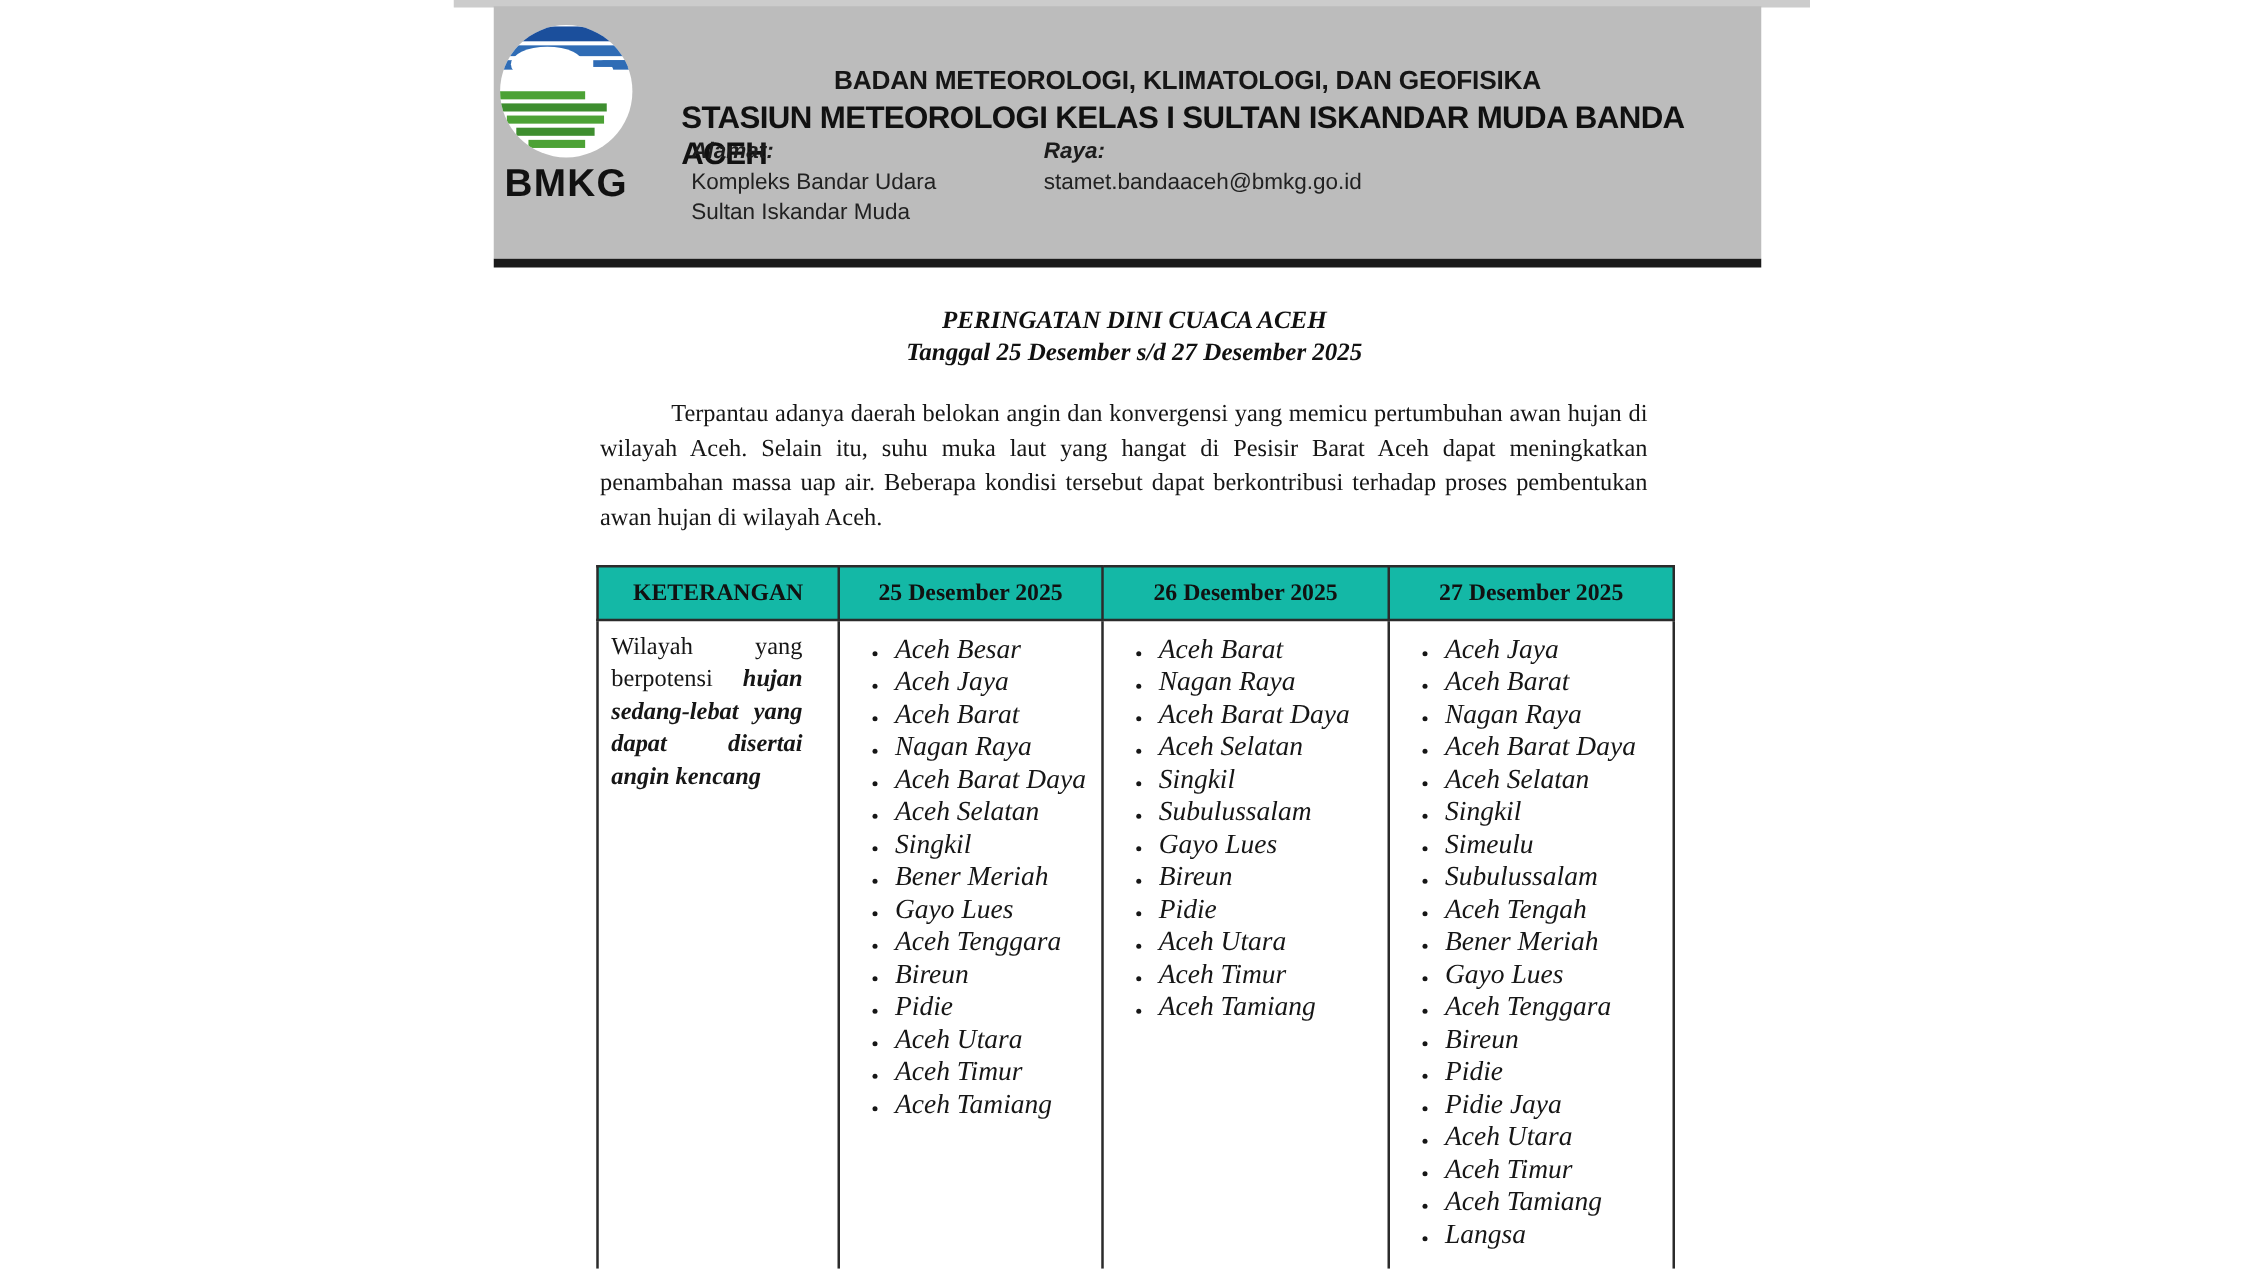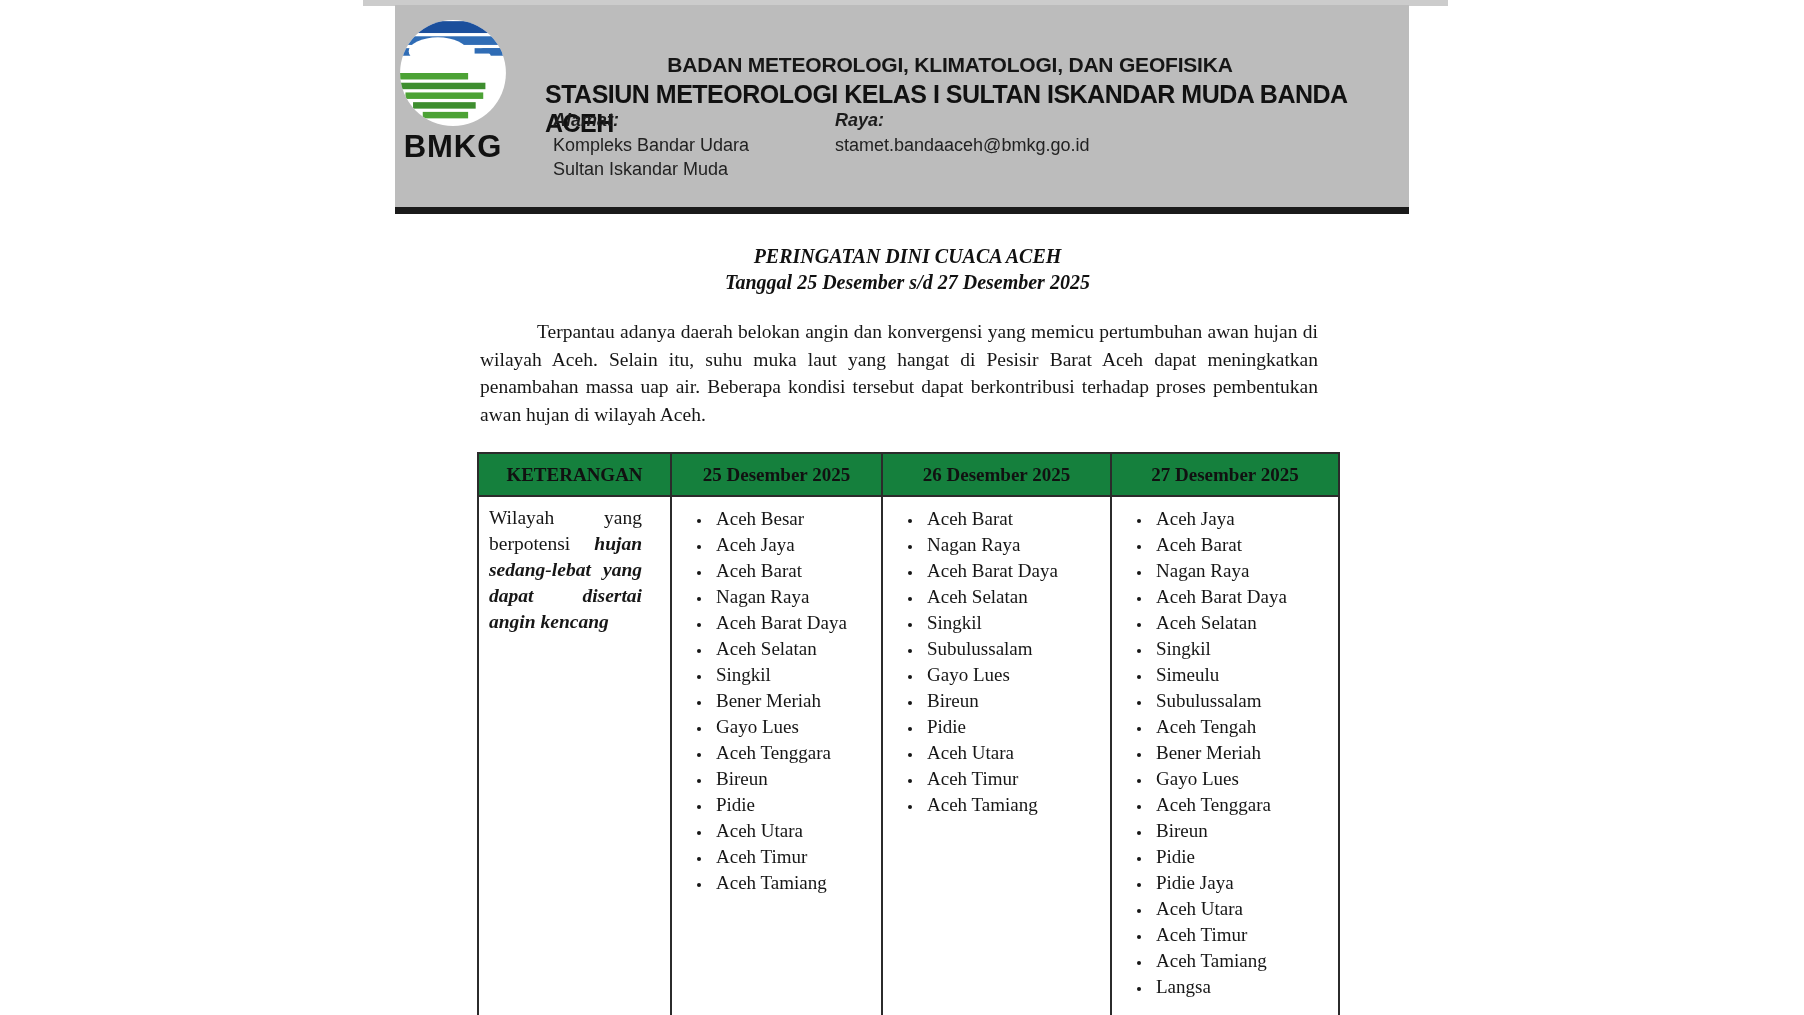--- a/index.html
+++ b/index.html
@@ -56,34 +56,34 @@
     position:absolute;left:480px;top:318px;width:838px;margin:0;
     font-size:19.5px;line-height:27.5px;text-align:justify;text-indent:57px;color:#161616;
   }
   
   .warn-table{
     position:absolute;left:477px;top:452px;width:861px;
     border-collapse:collapse;table-layout:fixed;
   }
   .warn-table th,.warn-table td{border:2px solid #2b2b2b;}
   .warn-table th{
-    height:39px;background:#15803d;
+    height:39px;background:#14b8a6;
     font-family:"Liberation Serif", serif;font-weight:bold;font-size:19px;color:#111;
     text-align:center;vertical-align:middle;
   }
   .warn-table td{vertical-align:top;padding:5px 8px 0 8px;height:560px;}
   .keterangan-text{
     margin:3px 20px 0 2px;font-size:19.5px;line-height:26px;text-align:justify;color:#161616;
   }
   .keterangan-text .emph{font-weight:bold;font-style:italic;}
   .area-list{
     margin:4px 0 0 0;padding-left:32px;list-style:disc;
   }
   .area-list li{
-    font-size:19px;line-height:26px;color:#161616;padding-left:4px;
+    font-size:22px;line-height:26px;color:#161616;padding-left:4px;font-style:italic;
   }
   .area-list li::marker{font-size:14px;}
 </style>
 </head>
 <body>
 
 <div class="canvas">
 
   <div class="scan-strip"></div>
 

